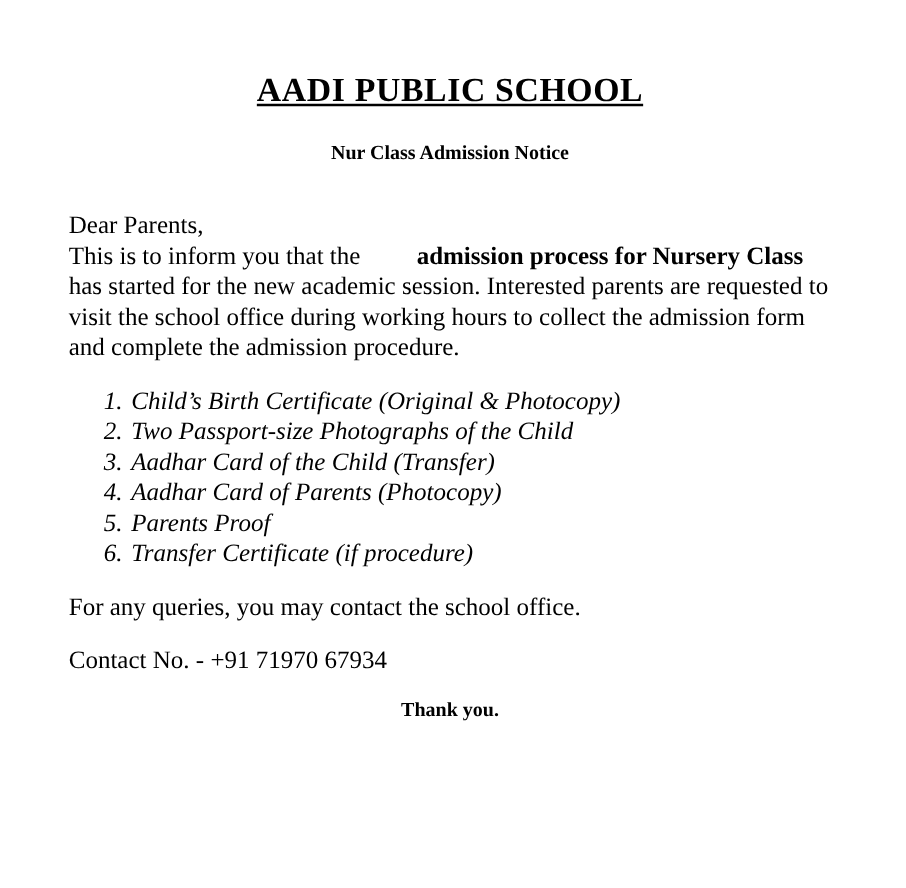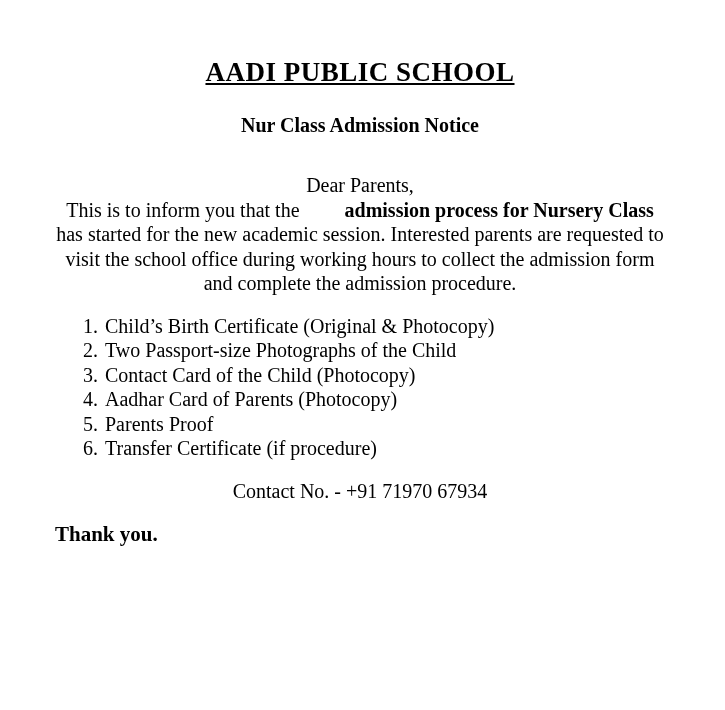--- a/index.html
+++ b/index.html
@@ -25,70 +25,71 @@
     text-align: center;
     font-size: 27px;
     font-weight: bold;
     text-decoration: underline;
     letter-spacing: 0.5px;
     line-height: 1.15;
   }
   .subtitle {
     margin: 25px 0 0 0;
     text-align: center;
-    font-size: 20px;
+    font-size: 16px;
     font-weight: bold;
     line-height: 1.2;
   }
   .body-text {
     font-size: 20px;
     line-height: 1.225;
   }
   p.para {
     margin: 18px 0 0 0;
-    text-align: center;
   }
   p.salutation-para {
     margin-top: 36px;
   }
   ol.doc-list {
     margin: 18px 0 0 0;
     padding: 0 0 0 48px;
+    font-style: italic;
   }
   ol.doc-list li {
     margin: 0;
     padding-left: 2px;
   }
   .closing {
     margin: 19px 0 0 0;
-    text-align: left;
+    text-align: center;
     font-weight: bold;
-    font-size: 21px;
+    font-size: 16px;
   }
   b { font-weight: bold; margin-left: 40px; }
 </style>
 </head>
 <body>
 
 <div class="page">
 
   <h1 class="title">AADI PUBLIC SCHOOL</h1>
 
   <h2 class="subtitle">Nur Class Admission Notice</h2>
 
   <p class="body-text para salutation-para"><span>Dear Parents,</span><br><span>This is to inform you that the </span><b>admission process for Nursery Class</b><span> has started for the new academic session. Interested parents are requested to visit the school office during working hours to collect the admission form and complete the admission procedure.</span></p>
 
 
   <ol class="body-text doc-list">
       <li>Child’s Birth Certificate (Original &amp; Photocopy)</li>
       <li>Two Passport-size Photographs of the Child</li>
-      <li>Contact Card of the Child (Photocopy)</li>
+      <li>Aadhar Card of the Child (Transfer)</li>
       <li>Aadhar Card of Parents (Photocopy)</li>
       <li>Parents Proof</li>
       <li>Transfer Certificate (if procedure)</li>
     </ol>
 
+  <p class="body-text para">For any queries, you may contact the school office.</p>
 
   <p class="body-text para">Contact No. - +91 71970 67934</p>
 
   <p class="closing">Thank you.</p>
 
 </div>
 
 </body></html>

